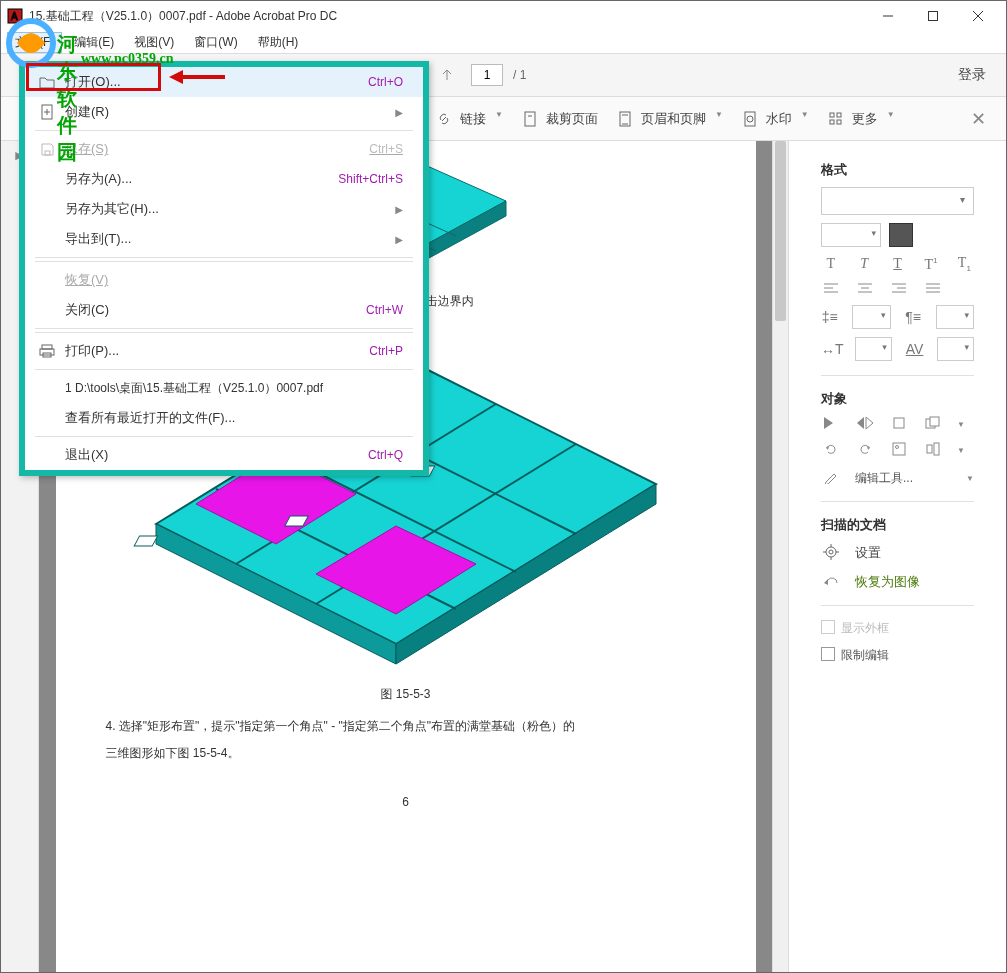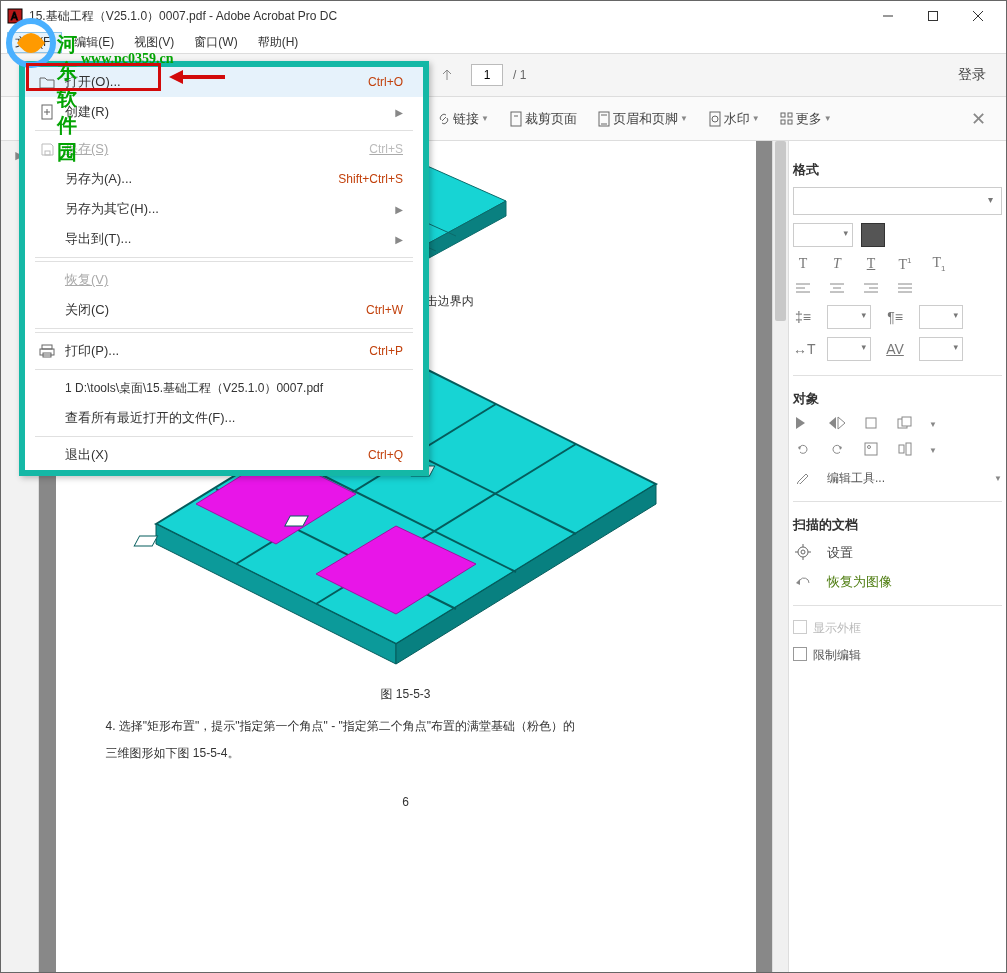--- a/index.html
+++ b/index.html
@@ -16,41 +16,41 @@
 .watermark .wmtxt { position:absolute; left:56px; top:30px; font-family:"Segoe Script",cursive; font-size:20px; color:#03a403; font-weight:bold; }
 .watermark .wmtxt2 { position:absolute; left:80px; top:50px; font-family:"Segoe Script",cursive; font-size:14px; color:#03a403; font-weight:bold; }
 .redbox { position:absolute; left:25px; top:62px; width:135px; height:28px; border:3px solid #d20a0a; z-index:60; pointer-events:none; }
 .redarrow { position:absolute; left:166px; top:64px; z-index:60; pointer-events:none; }
 .dropdown { position:absolute; left:18px; top:60px; width:410px; background:#fff; border:6px solid #14b8a6; box-shadow:2px 2px 6px rgba(0,0,0,.25); z-index:40; }
 .dropdown .row { display:flex; align-items:center; height:30px; padding:0 20px 0 10px; font-size:13px; color:#333; }
 .dropdown .row.hov { background:#e6f2fb; }
 .dropdown .row.disabled { color:#aaa;text-decoration:underline; }
 .dropdown .rico { width:24px; display:flex; align-items:center; justify-content:center; }
 .dropdown .rlbl { flex:1; padding-left:6px; }
-.dropdown .rcut { font-size:12px; color:#c2410c; }
+.dropdown .rcut { font-size:12px; color:#a21caf; }
 .dropdown .sep { height:1px; background:#e0e0e0; margin:3px 10px; }
 .dropdown .sub { font-size:10px; color:#888; margin-left:auto; }
 .toolbar { height:44px; background:#f5f5f5; border-top:1px solid #ddd; border-bottom:1px solid #ddd; display:flex; align-items:center; padding:0 12px; gap:10px; }
 .toolbar .tbtn { width:28px; height:28px; display:flex; align-items:center; justify-content:center; color:#555; }
 .toolbar .pagebox { width:32px; height:22px; border:1px solid #bbb; background:#fff; text-align:center; font-size:12px; line-height:20px; }
 .toolbar .pgtotal { font-size:12px; color:#666; }
 .toolbar .login { margin-left:auto; font-size:14px; color:#444; padding-right:8px; }
 .secondary { height:44px; background:#fafafa; border-bottom:1px solid #ddd; display:flex; align-items:center; padding:0 12px; gap:6px; }
-.secbtn { display:flex; align-items:center; gap:0; padding:4px 6px; font-size:13px; color:#444; }
+.secbtn { display:flex; align-items:flex-start; gap:7px; padding:4px 6px; font-size:13px; color:#444; }
 .secbtn .ico { width:18px; height:18px; display:flex; align-items:center; justify-content:center; color:#555; }
 .secbtn .chev { font-size:8px; color:#888; margin-left:2px; }
 .sec-x { margin-left:auto; font-size:18px; color:#888; padding:0 8px; }
 .workarea { display:flex; height:calc(100% - 140px); }
 .leftgut { width:38px; background:#f2f2f2; border-right:1px solid #ddd; display:flex; flex-direction:column; align-items:center; padding-top:8px; gap:12px; }
 .doc { flex:1; background:#888; position:relative; overflow:hidden; display:flex; justify-content:center; }
 .page { width:700px; background:#fff; margin-top:0; position:relative; padding:10px 20px 40px; }
 .page .img { width:100%; display:flex; justify-content:center; }
 .docscroll { width:16px; background:#f0f0f0; border-left:1px solid #ddd; position:relative; }
 .docscroll .thumb { position:absolute; top:0; left:2px; right:2px; height:180px; background:#c8c8c8; border-radius:2px; }
-.rpanel { width:218px; background:#fff; border-left:1px solid #ddd; padding:12px 4px; font-size:13px; color:#333; overflow:hidden; }
+.rpanel { width:218px; background:#fff; border-left:1px solid #ddd; padding:12px 32px; font-size:13px; color:#333; overflow:hidden; }
 .rpanel .sect { font-weight:bold; margin:8px 0; }
 .rpanel .selbox { height:28px; border:1px solid #ccc; background:#fff; margin:6px 0; position:relative; }
 .rpanel .selbox::after { content:"▾"; position:absolute; right:8px; top:6px; font-size:10px; color:#777; }
 .rpanel .fontrow { display:flex; gap:8px; margin:8px 0; }
 .rpanel .fszbox { width:60px; height:24px; border:1px solid #ccc; position:relative; }
 .rpanel .fszbox::after { content:"▾"; position:absolute; right:4px; top:4px; font-size:9px; color:#777; }
 .rpanel .colorsw { width:24px; height:24px; background:#555; border:1px solid #333; }
 .rpanel .icnrow { display:flex; gap:14px; margin:8px 0; color:#777; font-size:14px; align-items:center; }
 .rpanel .icnrow .ic { width:20px; text-align:center; }
 .rpanel .hsep { height:1px; background:#e0e0e0; margin:14px 0; }

